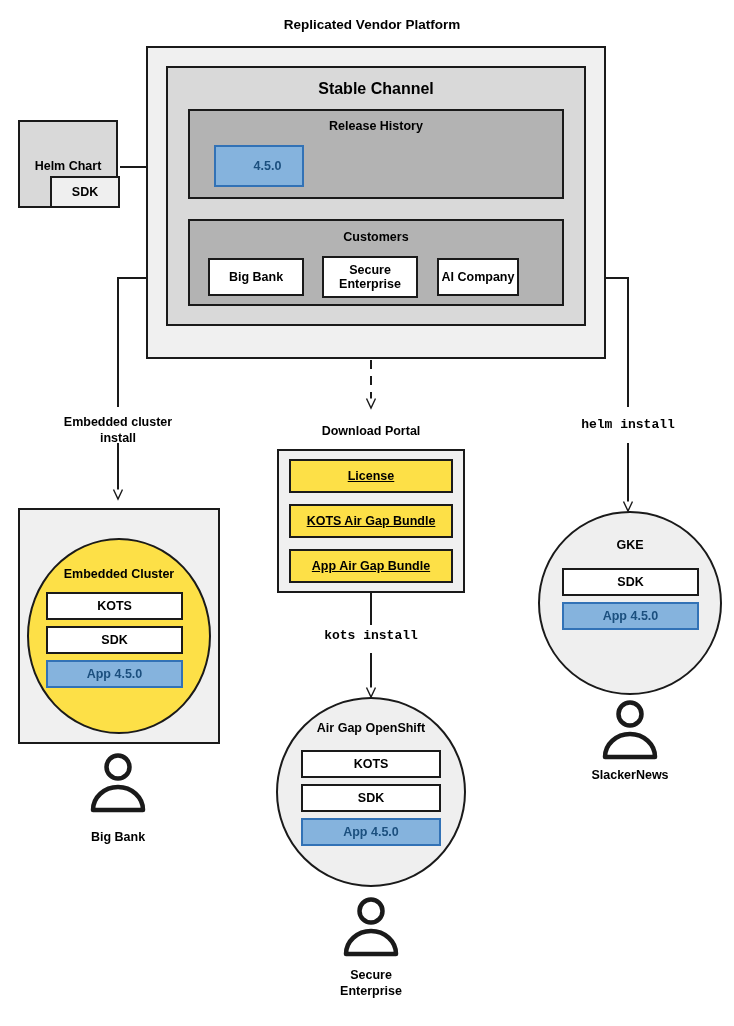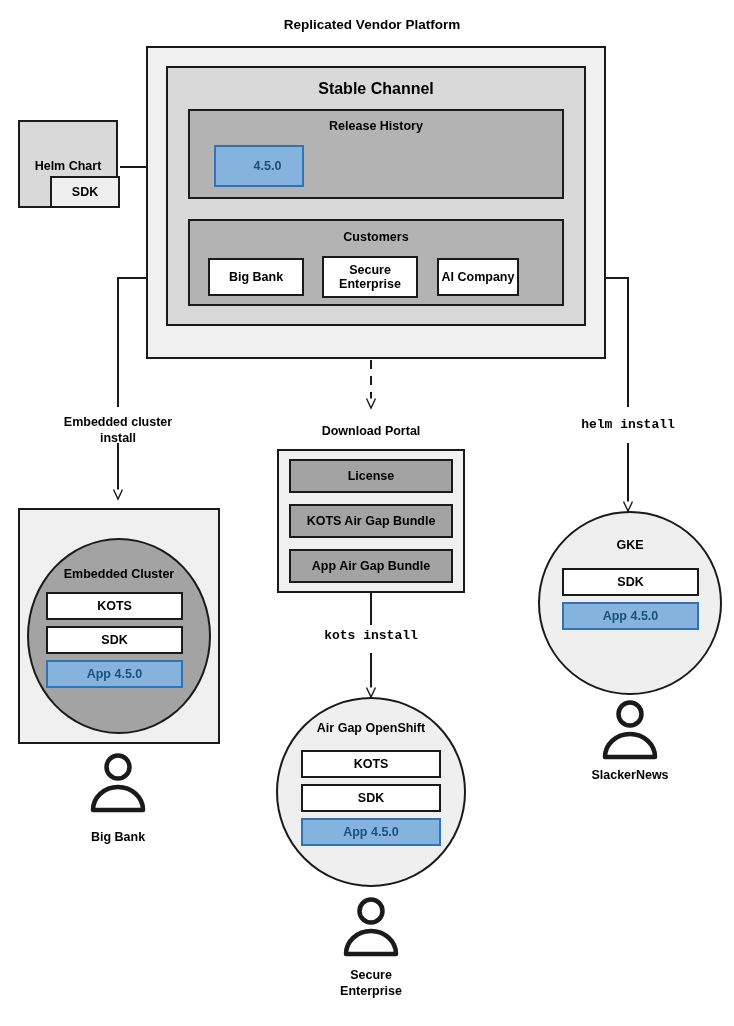--- a/index.html
+++ b/index.html
@@ -15,21 +15,21 @@
   .bd{border:2px solid #1a1a1a;}
   .ttl{position:absolute;box-sizing:border-box;text-align:center;
        font-weight:bold;line-height:1.2;}
 
   
   .f-outer{background:#f0f0f0;}
   .f-mid{background:#d9d9d9;}
   .f-inner{background:#b3b3b3;}
   .f-white{background:#ffffff;}
   .f-light{background:#efefef;}
-  .f-gray{background:#a3a3a3;}
+  .f-gray{background:#fde047;text-decoration:underline;}
   .f-blue{background:#85b3dd;border:2px solid #3272b6;color:#1b4f7e;}
 
   .circ{border-radius:50%;}
 
   .mono{font-family:"Liberation Mono",monospace;font-weight:bold;}
 
   .lbl{position:absolute;text-align:center;font-weight:bold;font-size:12.5px;
        line-height:1.25;}
   .person{position:absolute;}
 </style>

